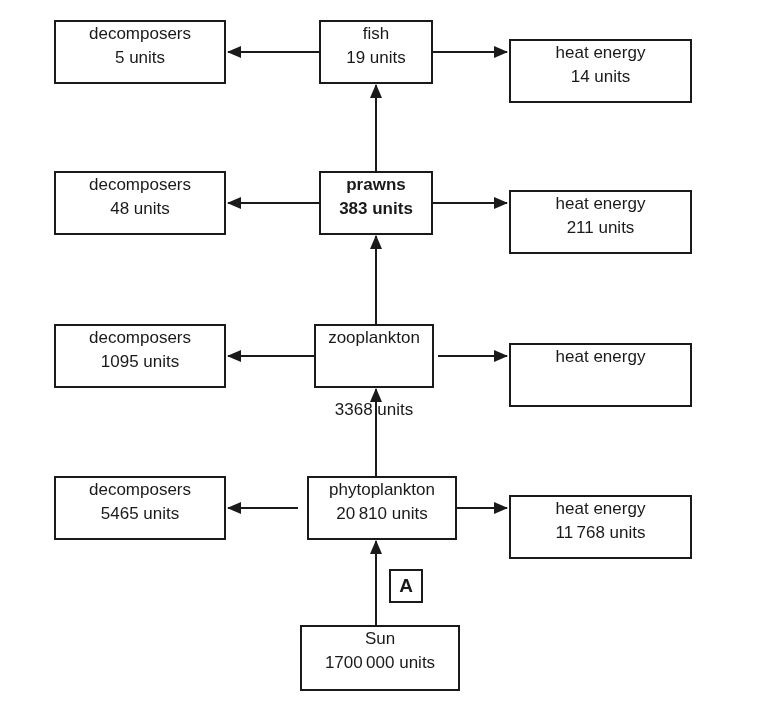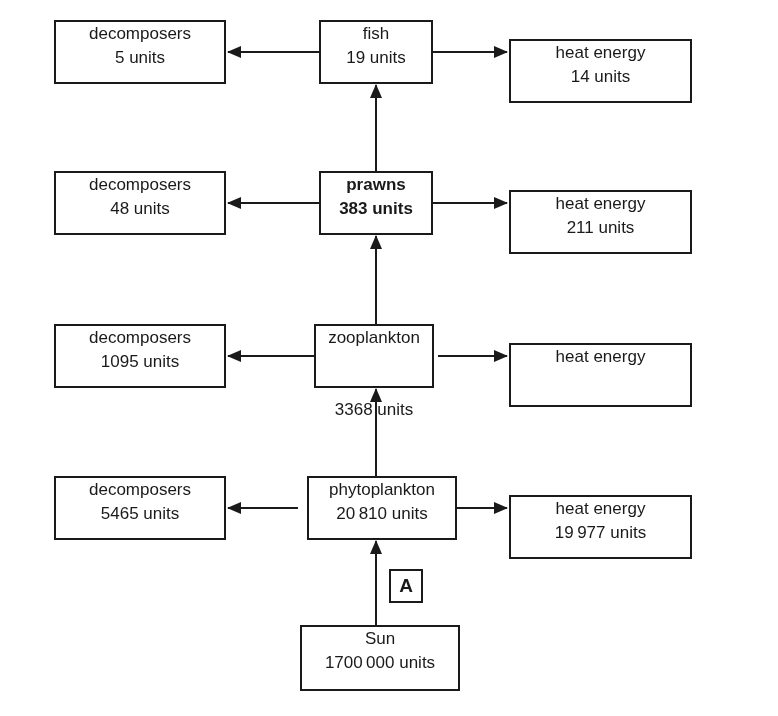--- a/index.html
+++ b/index.html
@@ -137,21 +137,21 @@
   <div class="box col-left row-4">
     <div class="line">decomposers</div>
     <div class="line">5465 units</div>
   </div>
   <div class="box box-phytoplankton row-4">
     <div class="line">phytoplankton</div>
     <div class="line">20 810 units</div>
   </div>
   <div class="box col-right row-4">
     <div class="line">heat energy</div>
-    <div class="line">19 977 units</div>
+    <div class="line">11 768 units</div>
   </div>
 
   <div class="box-a">
     <span>A</span>
   </div>
 
   <div class="box box-sun">
     <div class="line">Sun</div>
     <div class="line">1700 000 units</div>
   </div>

